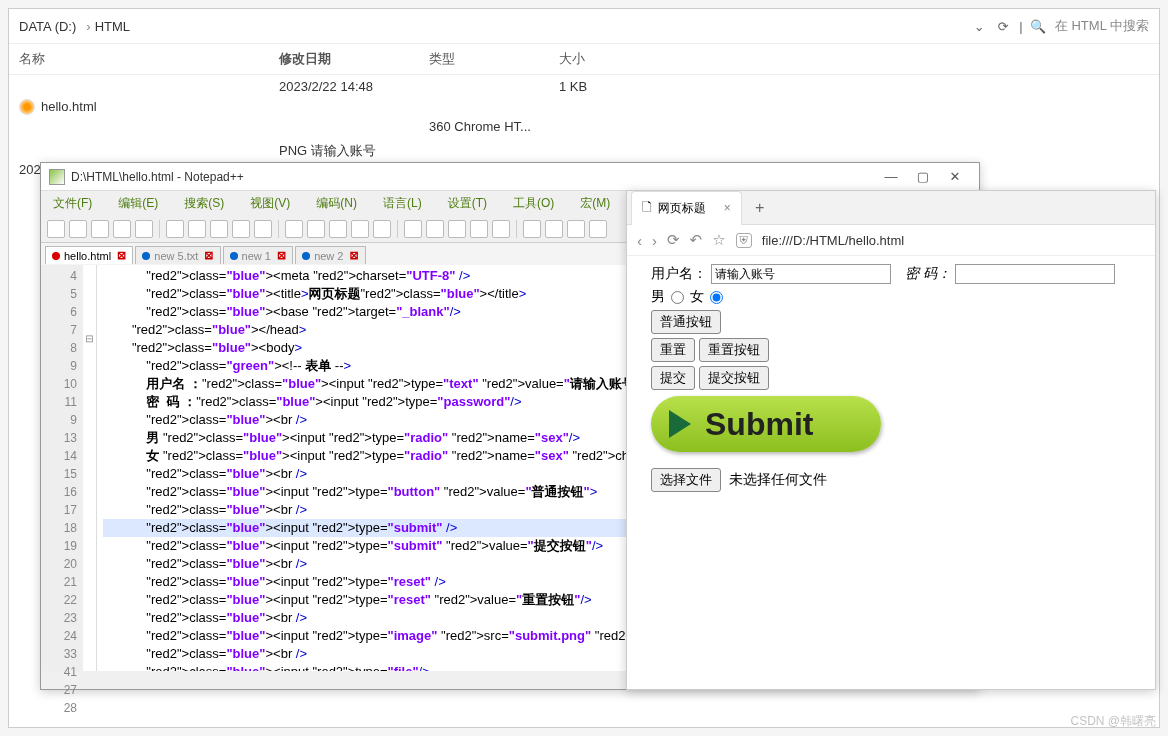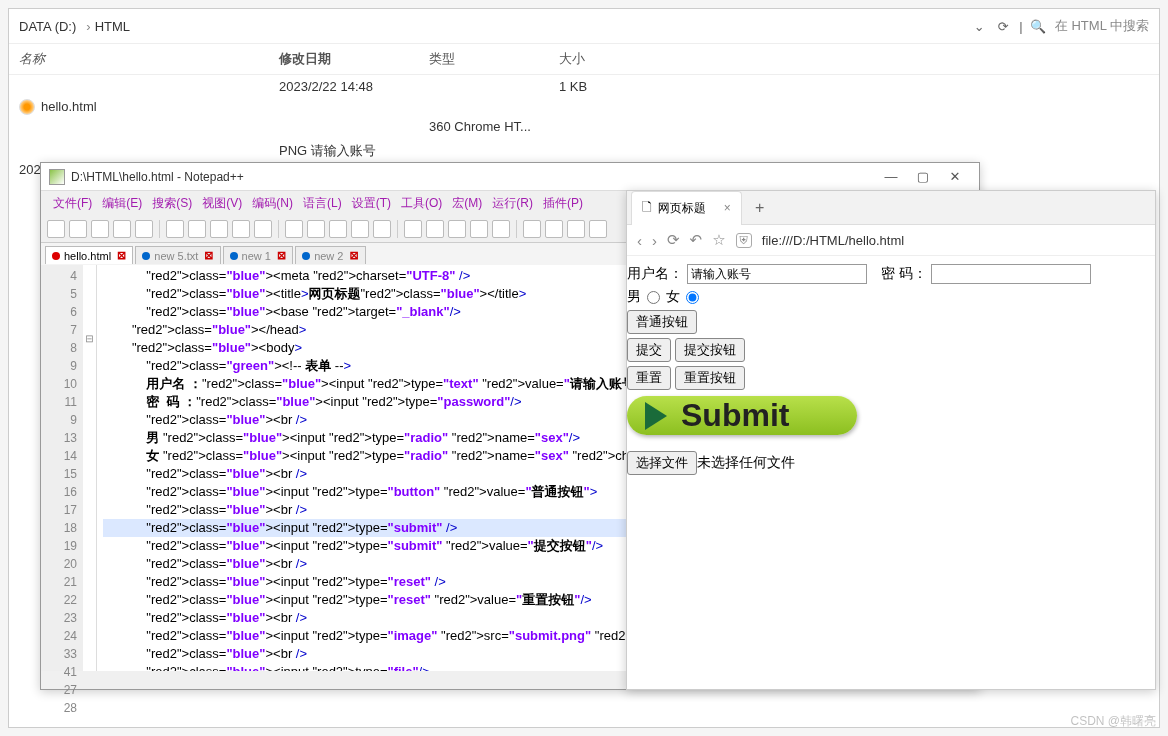--- a/index.html
+++ b/index.html
@@ -8,40 +8,40 @@
 
 .explorer { position: absolute; top: 8px; left: 8px; right: 8px; height: 720px; background: #fff; border: 1px solid #ccc; }
 .ex-path { display:flex; align-items:center; padding: 8px 10px; border-bottom:1px solid #eee; font-size:13px; color:#333; }
 .ex-path .crumb { margin-right:6px; }
 .ex-path .sep { color:#888; margin:0 4px; }
 .ex-path .right { margin-left:auto; display:flex; gap:8px; align-items:center; color:#666; }
 .ex-path .chev { width:16px; text-align:center; cursor:pointer; }
 .ex-path .reload { width:16px; text-align:center; cursor:pointer; }
 .ex-path .search { color:#888; }
 .ex-cols { display:flex; padding:6px 10px; font-size:13px; color:#555; border-bottom:1px solid #eee; }
-.ex-cols > div:nth-child(1){ width:260px;font-style:italic; } 
+.ex-cols > div:nth-child(1){ width:260px; } 
 .ex-cols > div:nth-child(2){ width:150px;font-weight:bold; } 
 .ex-cols > div:nth-child(3){ width:130px; } 
 .ex-cols > div:nth-child(4){ width:80px; }
 .ex-row { display:flex; padding:4px 10px; font-size:13px; color:#333; }
 .ex-row > div:nth-child(1){ width:260px; display:flex; align-items:center; gap:6px; } 
 .ex-row > div:nth-child(2){ width:150px; } 
 .ex-row > div:nth-child(3){ width:130px;margin-top:40px; } 
 .ex-row > div:nth-child(4){ width:80px; }
 .ficon { width:16px; height:16px; display:inline-block; }
 .ficon.html { background: radial-gradient(circle, #ff9800 30%, #fff 100%); border-radius:50%; border:1px solid #ddd; }
 .ficon.png { background:#4caf50; border-radius:2px; }
 
 
 .npp { position:absolute; top:162px; left:40px; width:940px; height:528px; background:#f0f0f0; border:1px solid #999; box-shadow:0 2px 10px rgba(0,0,0,0.2); }
 .npp-title { display:flex; align-items:center; height:28px; padding:12px 8px; font-size:12px; color:#333; background:#fff; border-bottom:1px solid #ddd; }
 .npp-title .ticon { width:16px; height:16px; margin-right:6px; background:linear-gradient(135deg,#8bc34a,#fff); border:1px solid #999; }
 .npp-title .tbtns { margin-left:auto; display:flex; }
 .npp-title .tbtns span { width:32px; height:20px; display:flex; align-items:center; justify-content:center; font-size:13px; color:#555; cursor:pointer; }
-.npp-menu { display:flex; gap:2px; padding:2px 8px; font-size:12px; color:#a21caf; background:#f0f0f0; }
+.npp-menu { display:flex; gap:18px; padding:2px 8px; font-size:12px; color:#4d7c0f; background:#f0f0f0; }
 .npp-menu span { padding:2px 4px; cursor:pointer; }
 .npp-tb { display:flex; gap:4px; padding:4px 6px; background:#f0f0f0; border-bottom:1px solid #ccc; }
 .npp-tb .tbi { width:18px; height:18px; border:1px solid #bbb; background:#fff; border-radius:2px; }
 .npp-tb .sep2 { width:1px; height:18px; background:#ccc; margin:0 2px; }
 .npp-tabs { display:flex; gap:2px; padding:2px 4px; background:#f4f4f4; font-size:11px; font-family:"NSimSun",monospace; }
 .npp-tabs .tab { display:flex; align-items:center; gap:4px; padding:2px 6px; border:1px solid #bbb; border-bottom:none; background:#fff; cursor:pointer; position:relative; top:1px; }
 .npp-tabs .tab.inactive { background:#eee; color:#888; }
 .npp-tabs .dot { width:8px; height:8px; border-radius:50%; }
 .npp-tabs .red { background:#d00; }
 .npp-tabs .blue { background:#06c; }
@@ -60,29 +60,29 @@
 
 
 .browser { position:absolute; top:190px; left:626px; width:530px; height:500px; background:#fff; border:1px solid #ccc; box-shadow:0 2px 10px rgba(0,0,0,0.2); }
 .br-tabs { display:flex; align-items:center; height:34px; background:#f2f2f2; border-bottom:1px solid #ddd; padding:0 4px; }
 .br-tab { display:flex; align-items:center; gap:6px; padding:6px 10px; background:#fff; border:1px solid #ddd; border-bottom:none; font-size:12px; border-radius:4px 4px 0 0; cursor:pointer; }
 .br-tab .x { color:#888; margin-left:12px; cursor:pointer; }
 .br-plus { width:24px; text-align:center; font-size:16px; color:#666; cursor:pointer; margin-left:6px; }
 .br-addr { display:flex; align-items:center; gap:10px; padding:6px 10px; border-bottom:1px solid #eee; font-size:14px; color:#555; }
 .br-addr .nav-icon { cursor:pointer; font-size:15px; color:#888; }
 .br-addr .url { flex:1; font-size:13px; color:#333; }
-.br-body { padding:8px 0; font-size:14px; color:#000; }
+.br-body { padding:8px 24px; font-size:14px; color:#000; }
 .br-body .ln { margin-bottom:4px; display:flex; align-items:center; gap:4px; flex-wrap:wrap; }
 .br-body input[type=text], .br-body input[type=password] { border:1px solid #999; height:20px; font-size:12px; padding:0 3px; }
 .br-body button, .br-body input[type=button], .br-body input[type=submit], .br-body input[type=reset] { font-size:13px; padding:2px 8px; border:1px solid #888; background:#efefef; border-radius:3px; cursor:pointer; }
 .br-body input[type=radio]{ margin:0 2px; }
-.submit-img { width:230px; height:39px; background:linear-gradient(#b8e04a,#8cbf20); border-radius:28px; display:flex; align-items:center; box-shadow:1px 2px 4px rgba(0,0,0,0.3); cursor:pointer; margin:6px 0; }
+.submit-img { width:230px; height:56px; background:linear-gradient(#b8e04a,#8cbf20); border-radius:28px; display:flex; align-items:center; box-shadow:1px 2px 4px rgba(0,0,0,0.3); cursor:pointer; margin:6px 0; }
 .submit-img .arrow { width:0; height:0; border-top:14px solid transparent; border-bottom:14px solid transparent; border-left:22px solid #1a6b3a; margin-left:18px; }
 .submit-img .txt { font-size:32px; font-weight:bold; color:#222; margin-left:14px; font-family:Arial; }
-.filebtn { display:inline-flex; align-items:center; gap:0; margin-top:10px; }
+.filebtn { display:inline-flex; align-items:center; gap:8px; margin-top:10px; }
 .watermark { position:absolute; right:12px; bottom:6px; color:rgba(0,0,0,0.25); font-size:12px; }
 </style>
 </head>
 <body>
 
 <div class="explorer">
   <div class="ex-path">
     <span class="crumb">DATA (D:)</span>
     <span class="sep">›</span>
     <span class="crumb">HTML</span>
@@ -267,39 +267,39 @@
     <span class="nav-icon">⟳</span>
     <span class="nav-icon">↶</span>
     <span class="nav-icon">☆</span>
     <span class="nav-icon" style="border:1px solid #aaa;border-radius:3px;padding:0 3px;font-size:11px;">⛨</span>
     <span class="url">file:///D:/HTML/hello.html</span>
   </div>
   <div class="br-body">
     <div class="ln">
       <span>用户名：</span>
       <input type="text" style="width: 180px;" value="请输入账号">
-      <span style="margin-left:10px;">密 码：</span>
+      <span style="margin-left:10px;font-style:italic;">密 码：</span>
       <input type="password" style="width: 160px;">
     </div>
     <div class="ln">
       <span>男</span>
       <input type="radio" name="sx" style="">
       <span>女</span>
       <input type="radio" name="sx" checked="" style="">
     </div>
     <div class="ln">
         <button>普通按钮</button>
       </div>
     <div class="ln">
+      <button>重置</button>
+      <button>重置按钮</button>
+    </div>
+    <div class="ln">
       <button>提交</button>
       <button>提交按钮</button>
-    </div>
-    <div class="ln">
-      <button>重置</button>
-      <button>重置按钮</button>
     </div>
     <div class="submit-img">
       <div class="arrow"></div>
       <div class="txt">Submit</div>
     </div>
     <div class="filebtn">
       <button>选择文件</button>
       <span>未选择任何文件</span>
     </div>
   </div>

